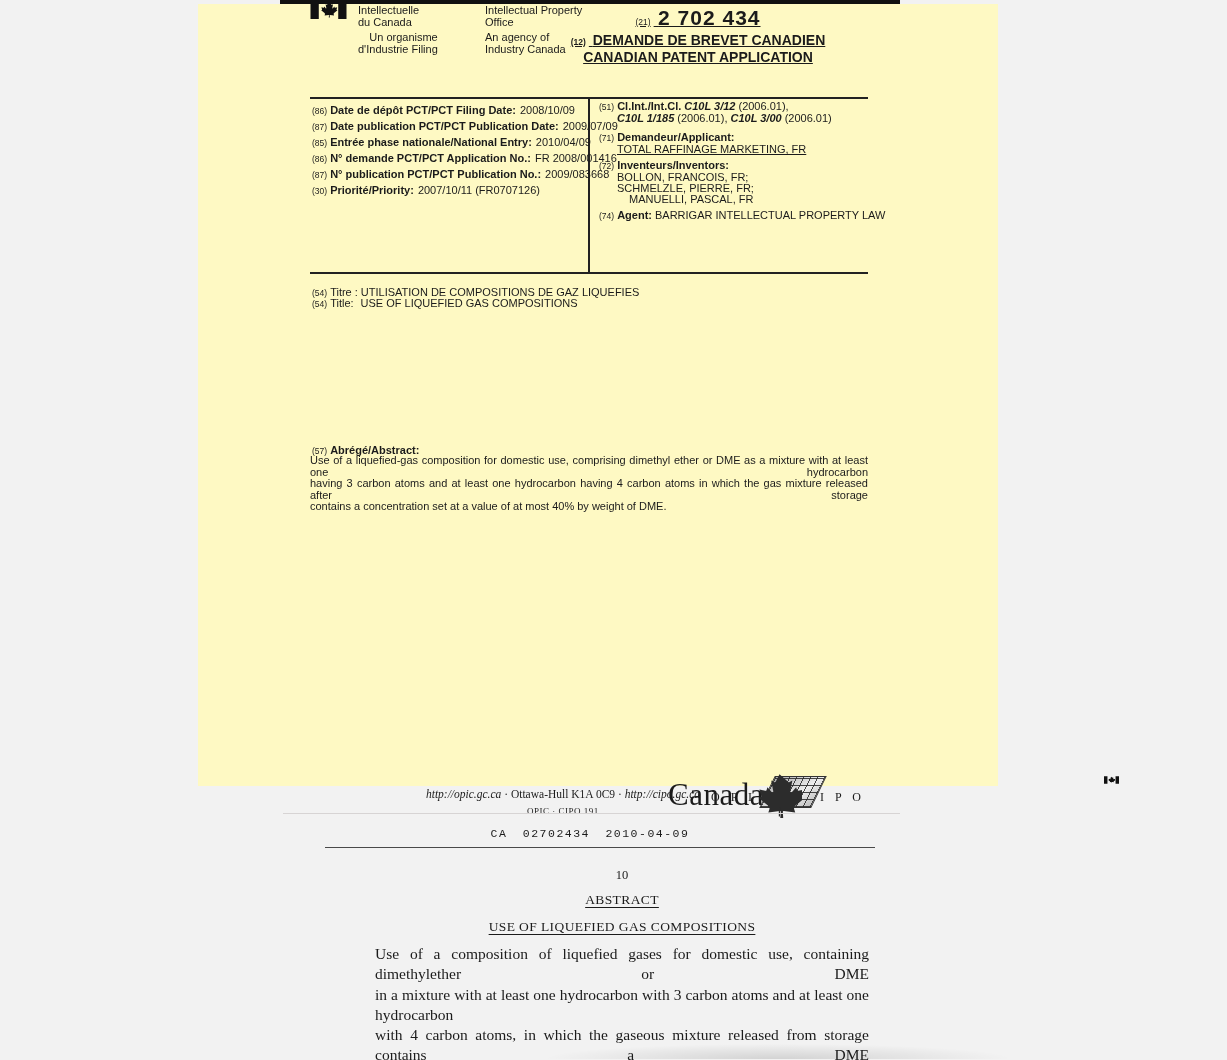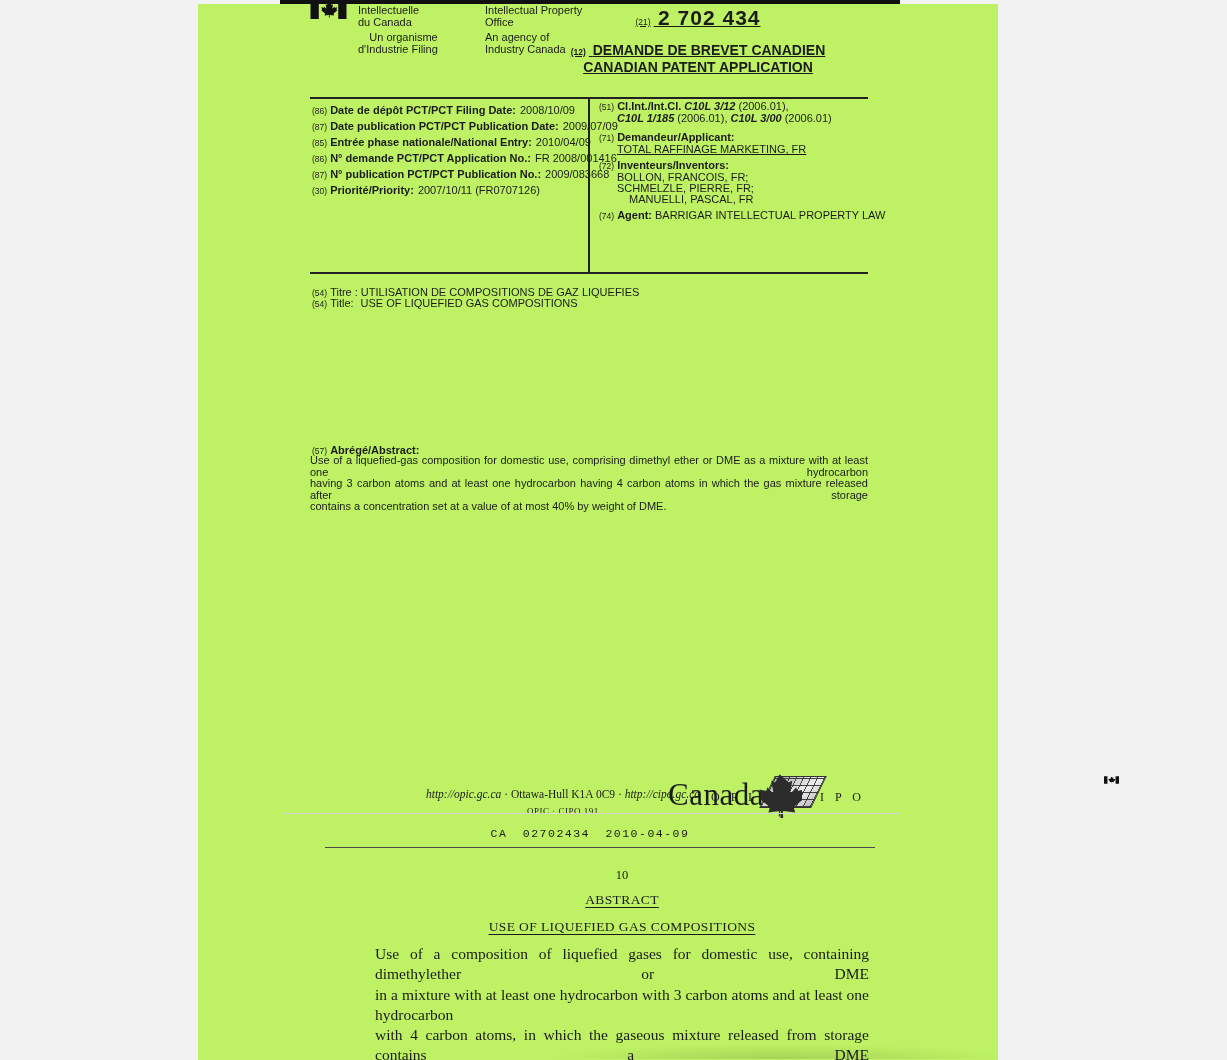--- a/index.html
+++ b/index.html
@@ -1,21 +1,21 @@
 <!DOCTYPE html>
 <html><head>
 <meta charset="utf-8">
 <style>
   html,body{margin:0;padding:0;width:1227px;height:1060px;overflow:hidden;background:#f2f2f2;}
   *{box-sizing:border-box;}
   .sans{font-family:"Liberation Sans","DejaVu Sans",sans-serif;}
   .serif{font-family:"Liberation Serif","DejaVu Serif",serif;}
   .mono{font-family:"Liberation Mono","DejaVu Sans Mono",monospace;}
   .abs{position:absolute;}
-  .page{position:absolute;left:198px;top:4px;width:800px;height:1056px;background:#bef264;color:#1b1b1b;}
+  .page{position:absolute;left:198px;top:4px;width:800px;height:782px;background:#fef9c3;color:#1b1b1b;}
   .topbar{position:absolute;left:280px;top:0;width:620px;height:4px;background:#111;}
 
   
   .orgline{font-size:11px;line-height:12px;}
   .pubblock{right:130px;text-align:center;text-decoration:underline;}
   .code{font-size:8.5px;vertical-align:baseline;margin-right:3px;}
   .patnum{font-size:21px;font-weight:bold;letter-spacing:1px;}
   .ptype{font-size:14px;font-weight:bold;line-height:15px;}
   .kind{font-size:14px;font-weight:bold;}
 
@@ -84,21 +84,21 @@
   <div class="abs orgline" style="left:287px;top:27px;">
     <div>An agency of</div>
     <div>Industry Canada</div>
   </div>
 
   <div class="abs pubblock" style="left:330px;top:2px;width:340px;">
     <div>
       <span class="code">(21)</span>
       <span class="patnum">2 702 434</span>
     </div>
-    <div style="margin-top:13px;" class="ptype">
+    <div style="margin-top:3px;" class="ptype">
       <span class="code">(12)</span>
       <span>DEMANDE DE BREVET CANADIEN</span>
     </div>
     <div class="ptype">CANADIAN PATENT APPLICATION</div>
   </div>
 
   <div class="hline" style="left:112px;top:93px;width:558px;"></div>
   <div class="vline" style="left:390px;top:93px;height:176px;"></div>
   <div class="hline" style="left:112px;top:268px;width:558px;"></div>
 

